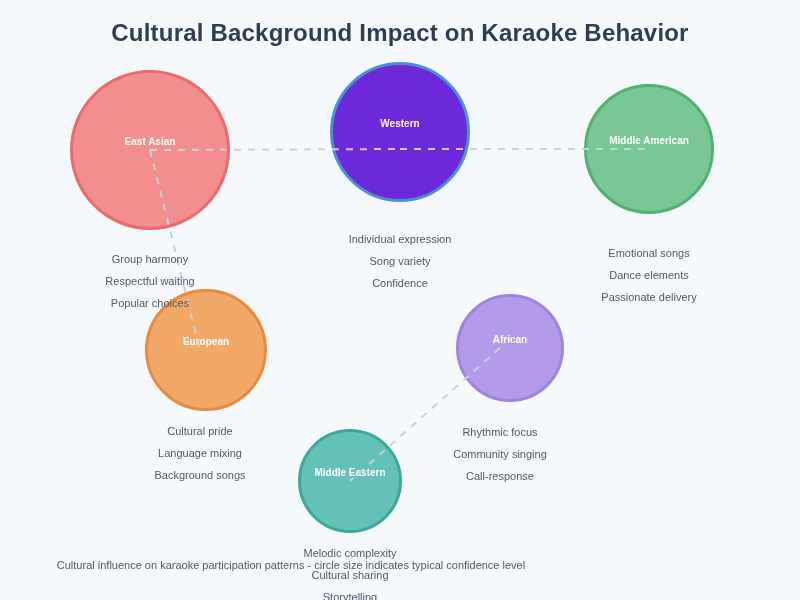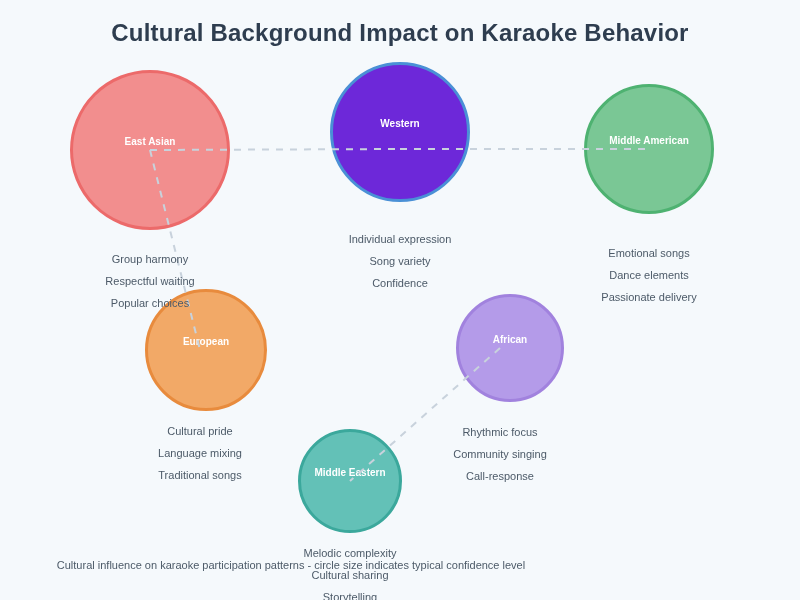--- a/index.html
+++ b/index.html
@@ -95,21 +95,21 @@
   </div>
   <div class="traits" style="left: 539px; top: 223px; color: rgb(76, 90, 104); margin-top: 19px;">Emotional songs
 Dance elements
 Passionate delivery</div>
 
   <div class="circle" style="left: 145px; top: 289px; width: 122px; height: 122px; background: rgb(242, 169, 103); border-color: rgb(232, 139, 61); align-items: center;">
     <span class="label">European</span>
   </div>
   <div class="traits" style="left: 90px; top: 420px; color: rgb(76, 90, 104);">Cultural pride
 Language mixing
-Traditional songs</div>
+Background songs</div>
 
   <div class="circle" style="left: 456px; top: 294px; width: 108px; height: 108px; background: rgb(180, 155, 233); border-color: rgb(161, 130, 222);">
     <span class="label">African</span>
   </div>
   <div class="traits" style="left: 390px; top: 421px; color: rgb(76, 90, 104);">Rhythmic focus
 Community singing
 Call-response</div>
 
   <div class="circle" style="left: 298px; top: 429px; width: 104px; height: 104px; background: rgb(99, 193, 183); border-color: rgb(59, 168, 156);">
     <span class="label">Middle Eastern</span>

